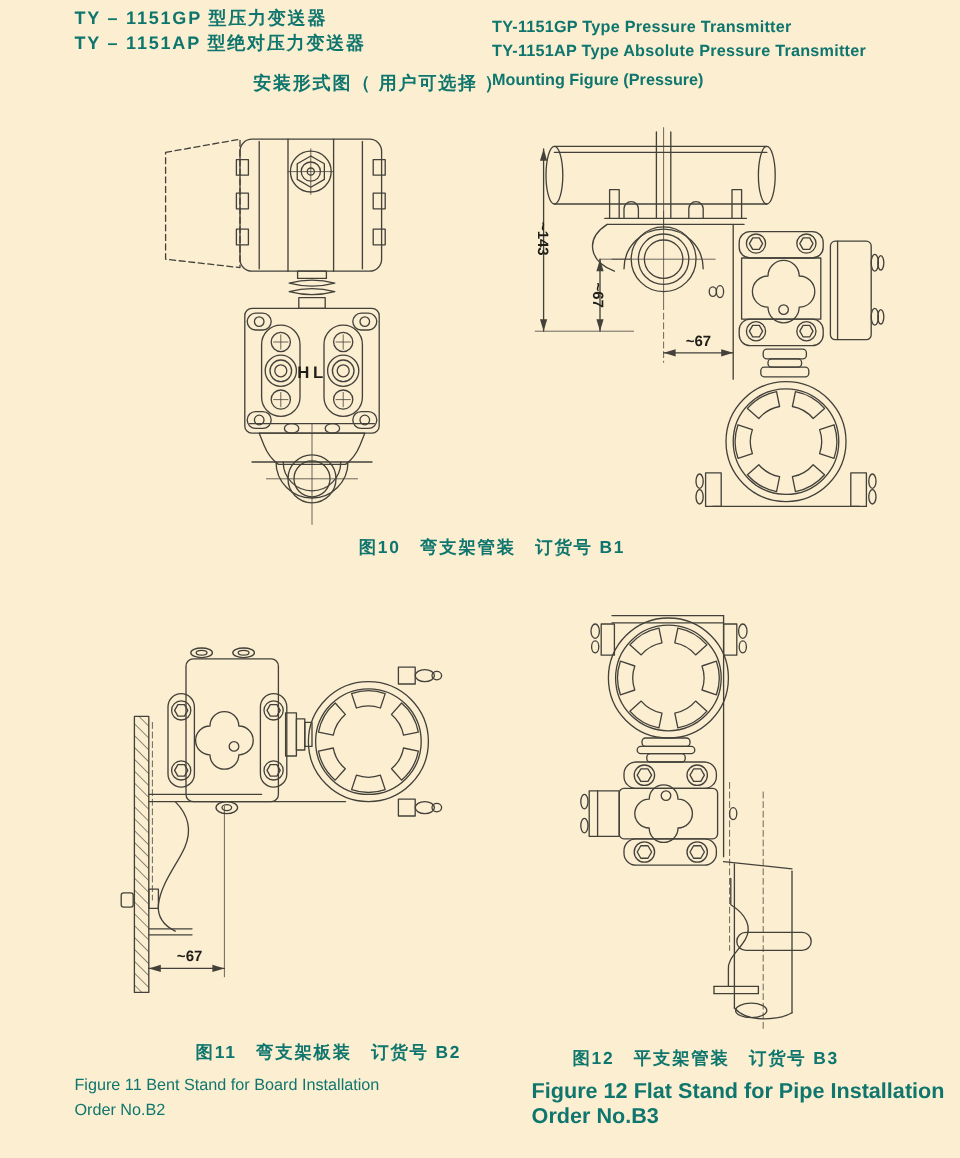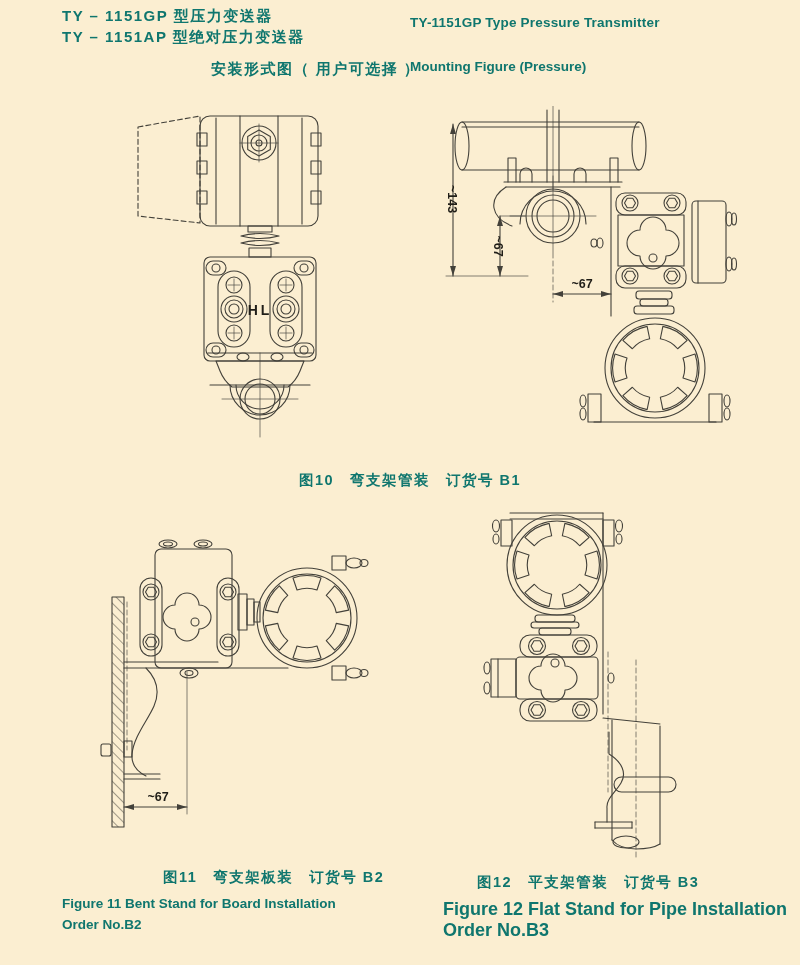--- a/index.html
+++ b/index.html
@@ -6,26 +6,26 @@
   #page{
     position:relative;width:800px;height:965px;background:#fbeed1;
     font-family:"Liberation Sans",sans-serif;color:#0f766e;overflow:hidden;
   }
   .cn{letter-spacing:1.5px;font-weight:600;}
   .hdr-cn{position:absolute;left:62px;top:5px;font-size:15px;line-height:21px;}
   .hdr-en{position:absolute;left:410px;top:13px;font-size:13.5px;font-weight:bold;line-height:20px;letter-spacing:.2px;}
   .sub-cn{position:absolute;left:211px;top:60px;font-size:15px;}
   .sub-en{position:absolute;left:410px;top:59px;font-size:13.5px;font-weight:bold;}
   .fig-svg{position:absolute;}
-  .cap10{position:absolute;left:170px;top:447px;width:480px;text-align:center;margin-top:24px;}
+  .cap10{position:absolute;left:170px;top:447px;width:480px;text-align:center;}
   .cap-cn{font-size:14.5px;}
   .cap-en{font-size:13.5px;font-weight:bold;margin-top:4px;letter-spacing:.2px;}
   .cap-en .ord{margin-left:38px;}
   .cap11-cn{position:absolute;left:143px;top:868px;font-size:14.5px;padding-left:20px;}
-  .cap11-en{position:absolute;left:62px;top:893px;font-size:13.5px;font-weight:bold;line-height:21px;}
+  .cap11-en{position:absolute;left:62px;top:893px;font-size:13.5px;font-weight:normal;line-height:21px;}
   .cap12-cn{position:absolute;left:477px;top:873px;font-size:14.5px;}
   .cap12-en{position:absolute;left:443px;top:899px;font-size:18px;font-weight:bold;line-height:21px;}
   svg .s{stroke:#43413a;fill:none;stroke-width:1.1;stroke-linecap:round;stroke-linejoin:round;}
   svg .thin{stroke-width:.65;}
   svg .dash{stroke-dasharray:5 3;}
   svg .arr{fill:#43413a;stroke:none;}
   svg text{font-family:"Liberation Sans",sans-serif;fill:#201e18;}
   .dimtxt{font-size:12.5px;font-weight:700;}
   .hltxt{font-size:14px;font-weight:700;letter-spacing:3px;}
 </style>
@@ -33,20 +33,21 @@
 <body>
 
 <div id="page">
 
   <div class="hdr-cn cn">
     <div>TY – 1151GP 型压力变送器</div>
     <div>TY – 1151AP 型绝对压力变送器</div>
   </div>
   <div class="hdr-en">
     <div>TY-1151GP Type Pressure Transmitter</div>
+    <div>TY-1151AP Type Absolute Pressure Transmitter</div>
   </div>
   <div class="sub-cn cn">安装形式图（ 用户可选择 ）</div>
   <div class="sub-en">Mounting Figure (Pressure)</div>
 
   <svg class="fig-svg" style="left:110px;top:103px" width="240" height="340" viewBox="0 0 240 340">
     <g class="s">
 
       <path class="dash" d="M28,24 L90,13 L90,120 L28,113 Z"></path>
 
       <rect x="90" y="13" width="118" height="110" rx="10"></rect>

